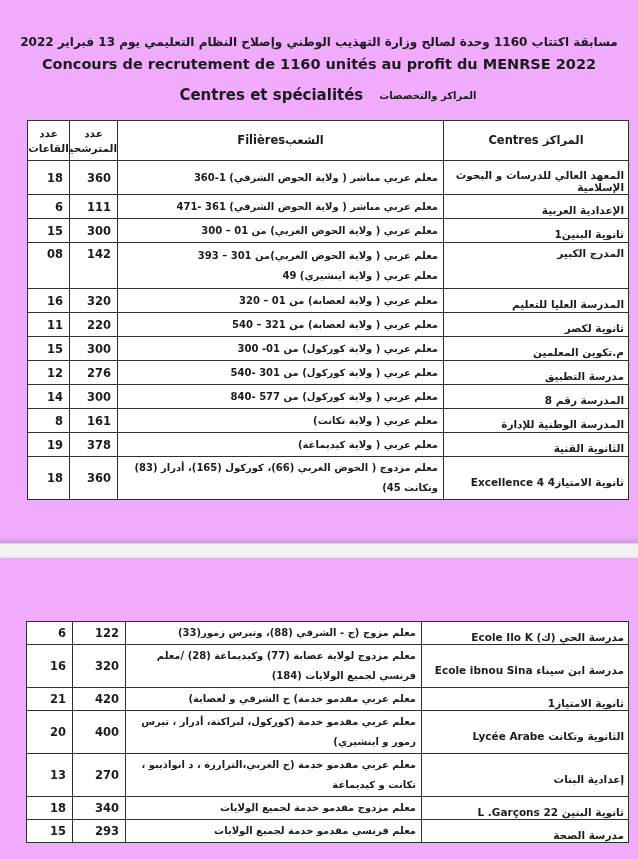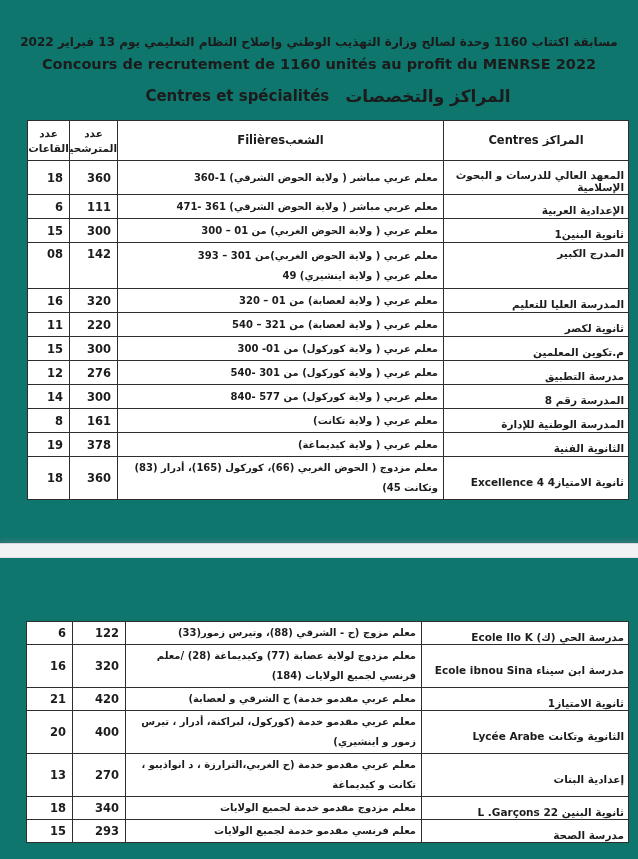--- a/index.html
+++ b/index.html
@@ -1,35 +1,35 @@
 <!DOCTYPE html>
 <html><head>
 <meta charset="utf-8">
 <style>
   * { margin:0; padding:0; box-sizing:border-box; }
   body { background:#e9e9ec; font-family:"DejaVu Sans", sans-serif; }
   .page-wrap {
     position:relative; width:638px; height:859px; margin:0 auto;
-    background:#0f766e; overflow:hidden; color:#1b1b1b;
+    background:#f0abfc; overflow:hidden; color:#1b1b1b;
   }
   .title-ar {
     position:absolute; top:35px; left:0; width:100%;
     text-align:center; direction:rtl;
     font-size:12px; font-weight:bold; color:#1b1b1b;
   }
   .title-fr {
     position:absolute; top:56px; left:0; width:100%;
     text-align:center; font-size:14.5px; font-weight:bold; color:#1b1b1b;
   }
   .subtitle {
     position:absolute; top:86px; left:9px; width:100%;
     display:flex; justify-content:center; align-items:center; gap:16px;
   }
   .subtitle .fr { font-size:15px; font-weight:bold; }
-  .subtitle .ar { font-size:17px; font-weight:bold; direction:rtl; }
+  .subtitle .ar { font-size:10px; font-weight:bold; direction:rtl; }
 
   table.doc {
     position:absolute; border-collapse:collapse; table-layout:fixed;
     direction:rtl; background:#fff;
   }
   #table1 { left:27px; top:120px; width:601px; }
   #table2 { left:26px; top:621px; width:602px; }
   table.doc td, table.doc th {
     border:1.5px solid #2e2e2e; font-weight:bold; color:#1c1c1c;
     vertical-align:middle; overflow:hidden;

